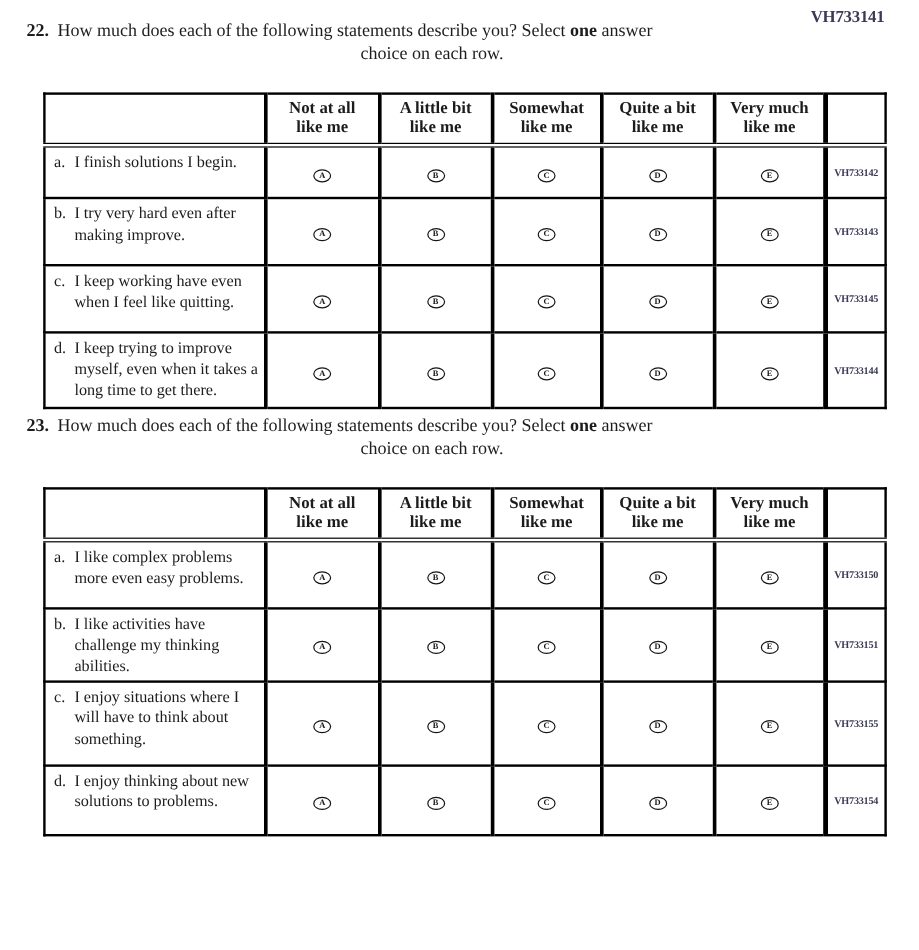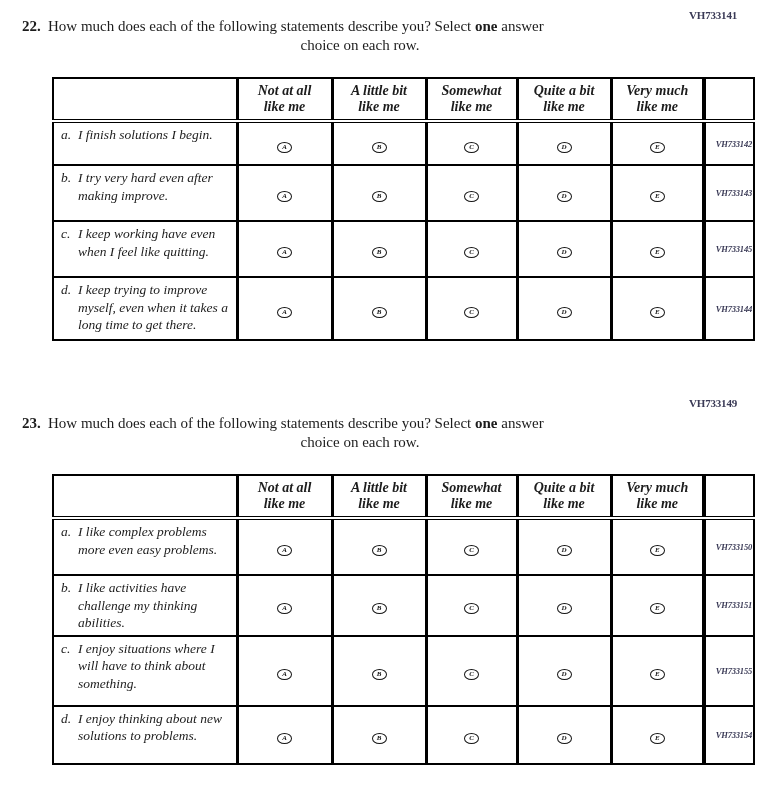--- a/index.html
+++ b/index.html
@@ -8,21 +8,21 @@
     width: 766px; height: 792px;
     font-family: "Liberation Serif", serif;
     color: #1c1c1c;
     overflow: hidden;
   }
   .page { position: relative; width: 766px; height: 792px; background: #fff; }
 
   .q-code {
     text-align: right;
     padding-right: 29px;
-    font-size: 11px;
+    font-size: 14px;
     font-weight: 700;
     letter-spacing: -0.2px;
     color: #3a3a56;
     height: 12px;
     line-height: 12px;
   }
   .q-code-22 { padding-top: 9px; }
   .q-code-23 { margin-top: 56px; }
 
   .q-prompt {
@@ -36,25 +36,24 @@
     display: inline-block;
     width: 26px;
     font-weight: 700;
   }
   .q-bold { font-weight: 700; }
   .q-line2 { margin-left: 26px; text-align: center; }
 
   table.matrix {
     border-collapse: collapse;
     table-layout: fixed;
-    margin-left: 52px;
+    margin-left: 36px;
     margin-top: 23px;
     width: 701px;
     background: #fff;
-    font-style: italic;
   }
   table.matrix th, table.matrix td {
     border: 2px solid #000;
     overflow: hidden;
   }
   table.matrix .opt-col {
     border-left-width: 3px;
     border-right-width: 3px;
   }
   table.matrix .code-col { border-left-width: 4px; }
@@ -88,21 +87,21 @@
     border-radius: 50%;
     font-size: 7px;
     font-weight: 700;
     line-height: 1;
     color: #151515;
     background: #fff;
     cursor: pointer;
   }
   td.code-cell {
     vertical-align: middle;
-    text-align: right;
+    text-align: center;
     font-size: 8.5px;
     font-weight: 600;
     letter-spacing: -0.2px;
     color: #3a3a56;
     padding: 10px 1px;
   }
 </style>
 </head>
 <body>
 
@@ -189,21 +188,20 @@
         <td class="bubble-cell opt-col"><span class="bubble">A</span></td>
         <td class="bubble-cell opt-col"><span class="bubble">B</span></td>
         <td class="bubble-cell opt-col"><span class="bubble">C</span></td>
         <td class="bubble-cell opt-col"><span class="bubble">D</span></td>
         <td class="bubble-cell opt-col"><span class="bubble">E</span></td>
         <td class="code-cell code-col">VH733144</td>
       </tr>
     </tbody>
   </table>
 
-  <div class="q-code q-code-23">VH733149</div>
 
   <div class="q-prompt">
     <span class="q-num">23.</span><span>How much does each of the following statements describe you? Select </span><span class="q-bold">one</span><span> answer</span>
     <div class="q-line2">choice on each row.</div>
   </div>
 
   <table class="matrix">
     <colgroup>
       <col style="width:184px">
         <col style="width:95px">

